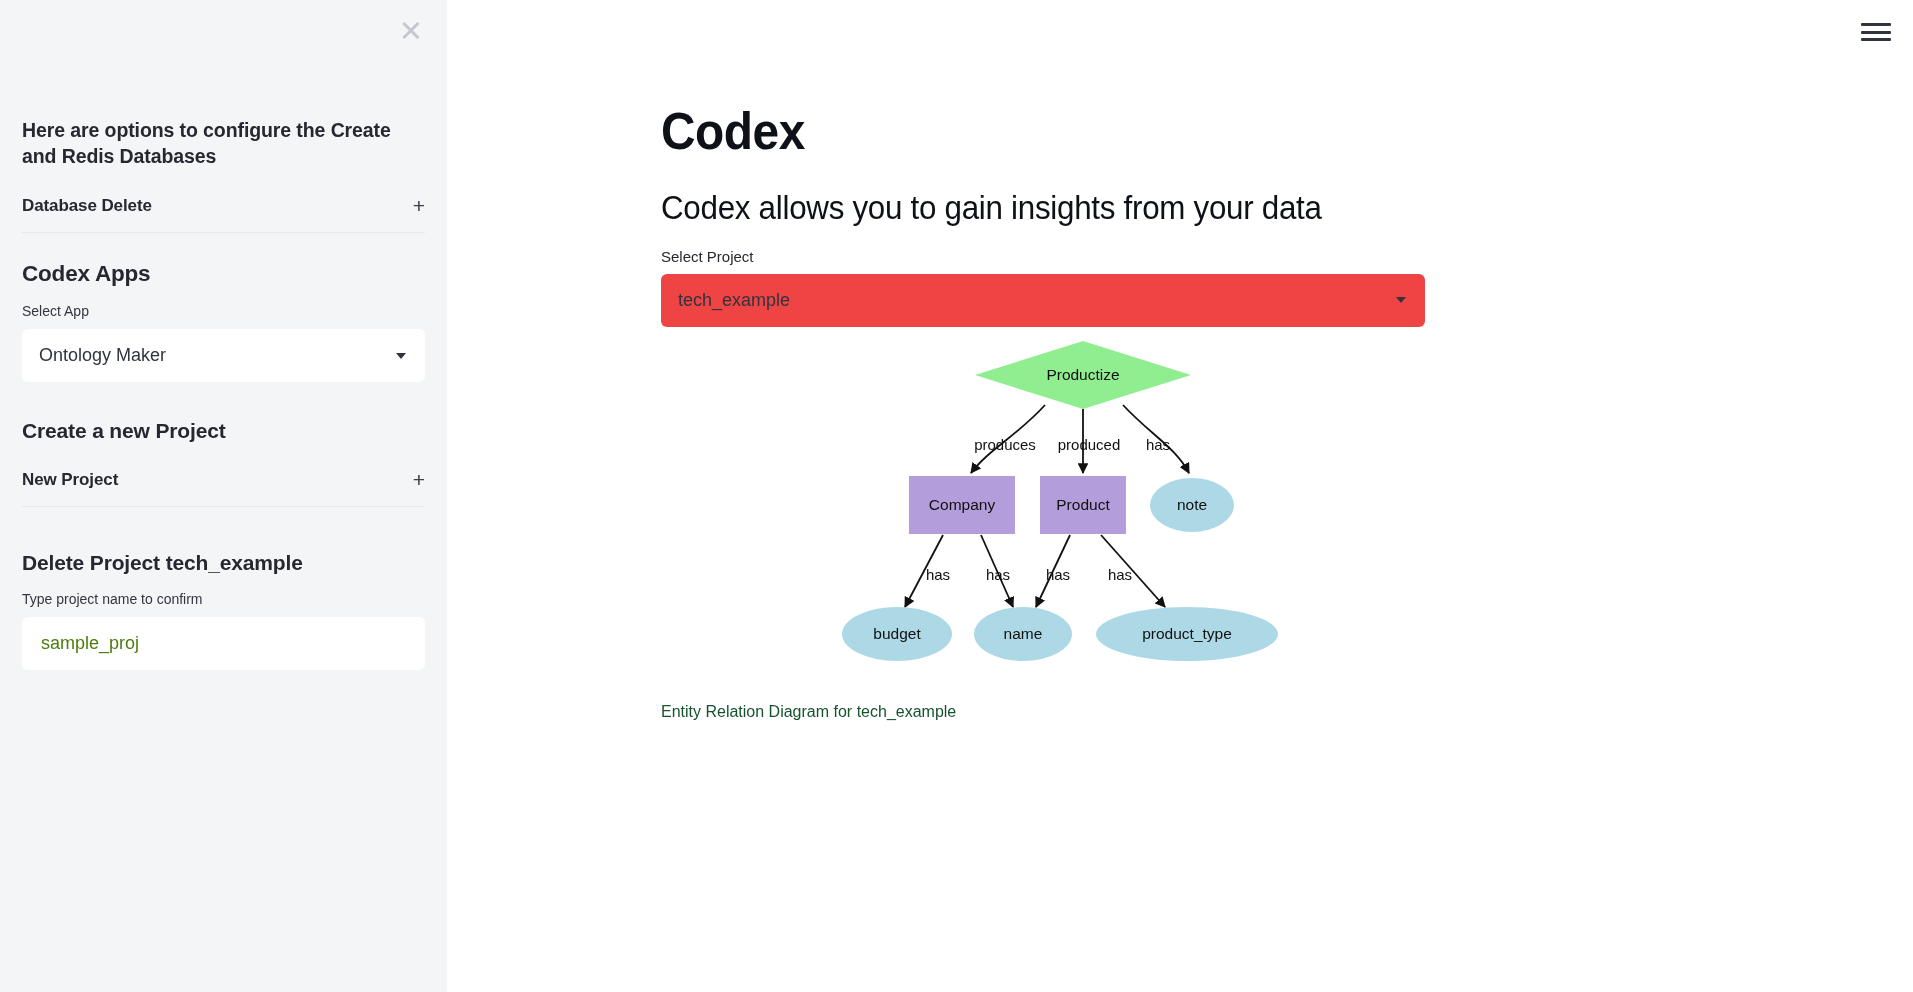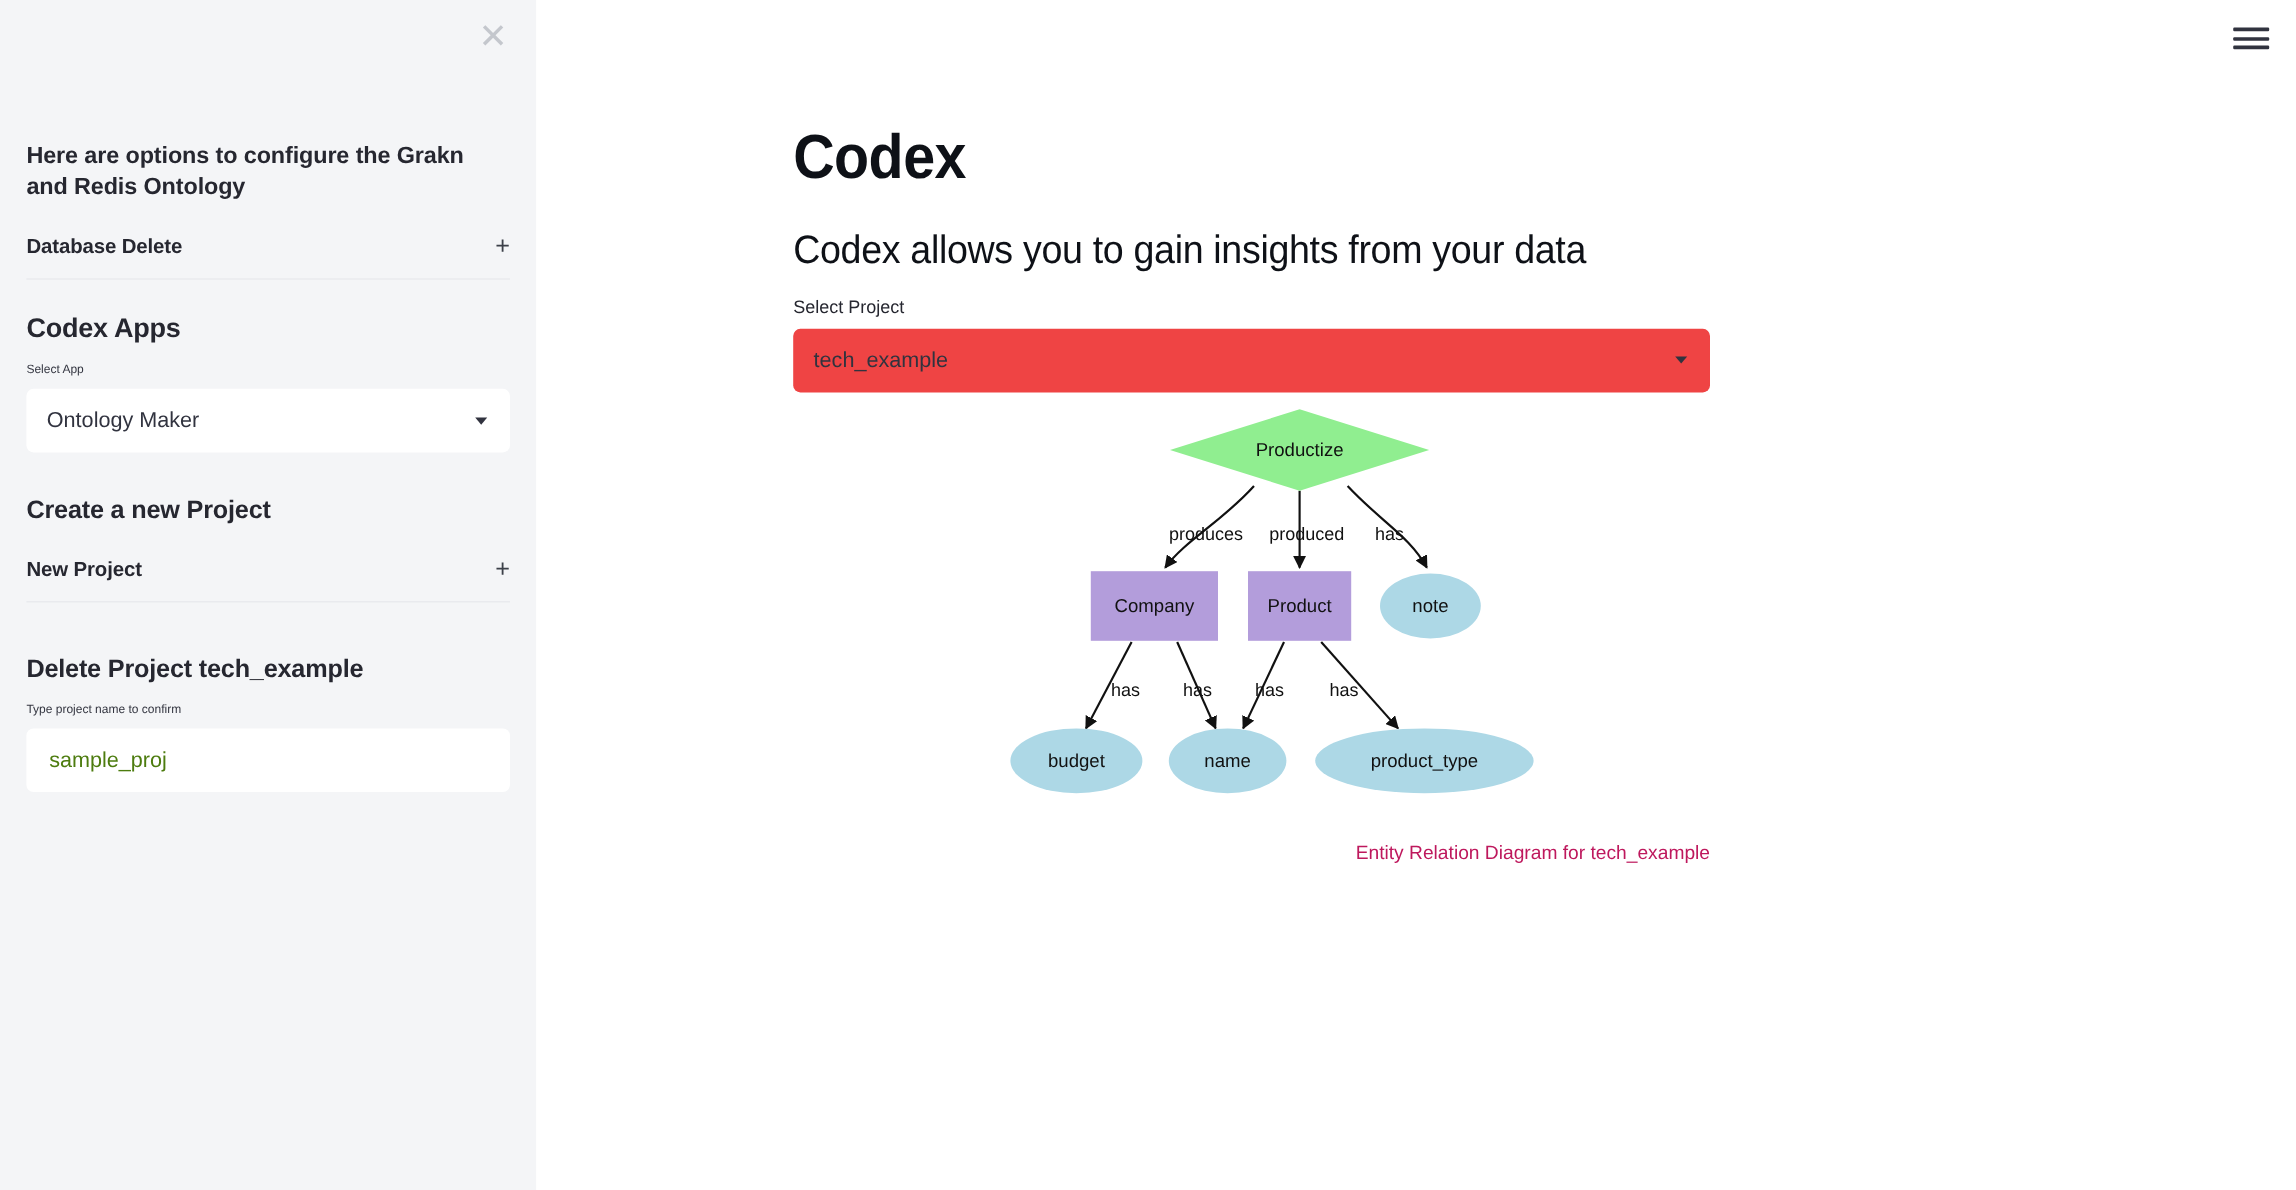--- a/index.html
+++ b/index.html
@@ -63,21 +63,21 @@
   }
   .sb-title {
     margin-top: 28px;
     font-size: 22.5px;
     font-weight: 700;
     color: #262730;
     letter-spacing: -0.2px;
   }
   .field-label {
     margin-top: 16px;
-    font-size: 10px;
+    font-size: 14px;
     color: #333540;
   }
   .select-box {
     margin-top: 10px;
     height: 53px;
     background: #ffffff;
     border-radius: 6px;
     display: flex;
     align-items: center;
     justify-content: space-between;
@@ -166,39 +166,39 @@
 
   
   .diagram-wrap {
     margin-top: 8px;
     width: 764px;
     position: relative;
   }
   .diagram-svg { display: block; }
   .diagram-caption {
     margin-top: 8px;
-    text-align: right;
+    text-align: left;
     font-size: 16px;
-    color: #be185d;
+    color: #14532d;
     width: 764px;
   }
   .node-label { font-family: "Liberation Sans", sans-serif; font-size: 15.5px; fill: #111111; }
   .edge-label { font-family: "Liberation Sans", sans-serif; font-size: 15px; fill: #111111; }
 </style>
 </head>
 <body>
 
 <div id="app">
 
   <aside class="sidebar">
     <div class="sb-close">✕</div>
 
     <div class="sb-inner">
 
-      <div class="sb-heading">Here are options to configure the Grakn and Redis Ontology</div>
+      <div class="sb-heading">Here are options to configure the Create and Redis Databases</div>
 
       <div class="expander">
         <span class="expander-label">Database Delete</span>
         <span class="expander-plus">+</span>
       </div>
 
       <div class="sb-title">Codex Apps</div>
 
       <div class="field-label">Select App</div>
       <div class="select-box">

